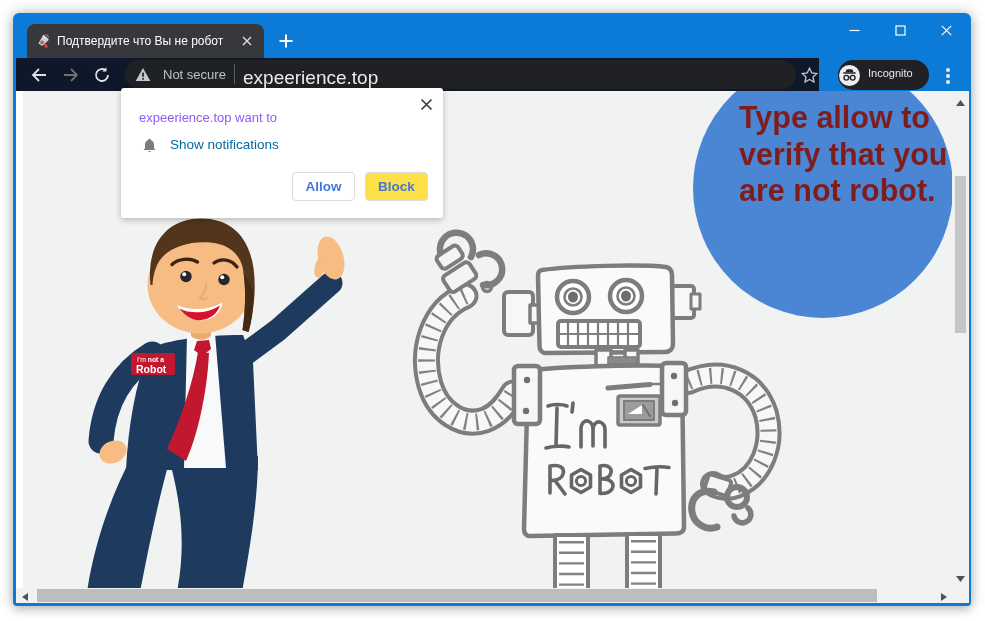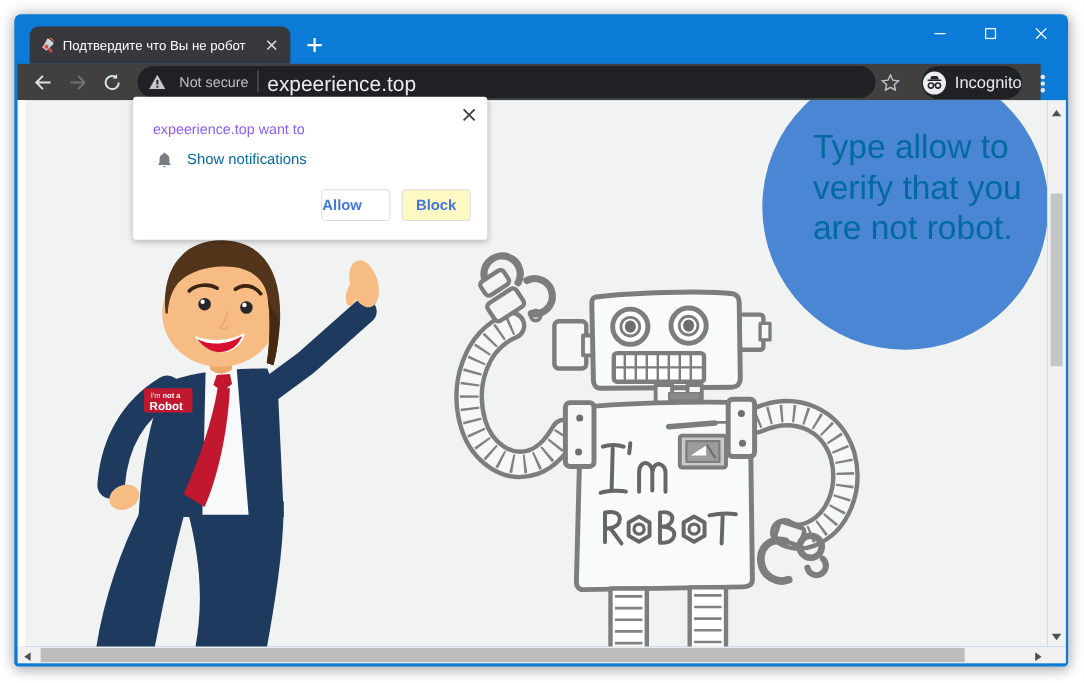--- a/index.html
+++ b/index.html
@@ -31,21 +31,21 @@
   <svg class="abs" style="left:836px;top:12px" width="11" height="11" viewBox="0 0 11 11">
       <path d="M0.5 5.5 H10.5" stroke="#fff" stroke-width="1.2"></path>
     </svg>
   <svg class="abs" style="left:882px;top:12px" width="11" height="11" viewBox="0 0 11 11">
       <rect x="1" y="1" width="9" height="9" fill="none" stroke="#fff" stroke-width="1.2"></rect>
     </svg>
   <svg class="abs" style="left:928px;top:12px" width="11" height="11" viewBox="0 0 11 11">
       <path d="M0.8 0.8 L10.2 10.2 M10.2 0.8 L0.8 10.2" stroke="#fff" stroke-width="1.2"></path>
     </svg>
 
-  <div class="abs" style="left:3px;top:45px;width:930px;height:33px;background:#404040">
+  <div class="abs" style="left:3px;top:45px;width:803px;height:33px;background:#0f172a">
 
     <svg class="abs" style="left:14px;top:8px" width="18" height="18" viewBox="0 0 18 18">
         <path d="M16 9 H3 M9 3 L3 9 L9 15" stroke="#dee1e4" stroke-width="1.8" fill="none"></path>
       </svg>
 
     <svg class="abs" style="left:46px;top:8px" width="18" height="18" viewBox="0 0 18 18">
         <path d="M2 9 H15 M9 3 L15 9 L9 15" stroke="#6e7175" stroke-width="1.8" fill="none"></path>
       </svg>
 
     <svg class="abs" style="left:77px;top:8px" width="18" height="18" viewBox="0 0 18 18">
@@ -69,30 +69,30 @@
 
     <div class="abs" style="left:822px;top:2px;width:91px;height:30px;background:#202124;border-radius:15px"></div>
     <div class="abs" style="left:823px;top:6.5px;width:21px;height:21px;background:#eceef0;border-radius:50%"></div>
     <svg class="abs" style="left:826px;top:9.5px" width="15" height="15" viewBox="0 0 16 16">
       <path d="M4.6 1.8 C4.6 1 11.4 1 11.4 1.8 L12.2 4.6 L3.8 4.6 Z" fill="#25262a"></path>
       <rect x="1.2" y="4.6" width="13.6" height="1.5" rx="0.7" fill="#25262a"></rect>
       <circle cx="4.6" cy="10.4" r="2.5" fill="none" stroke="#25262a" stroke-width="1.5"></circle>
       <circle cx="11.4" cy="10.4" r="2.5" fill="none" stroke="#25262a" stroke-width="1.5"></circle>
       <path d="M6.9 10 Q8 9.2 9.1 10" stroke="#25262a" stroke-width="1.2" fill="none"></path>
     </svg>
-    <div class="abs" style="left:852px;top:8.5px;font-size:15px;color:#e8eaed">Incognito</div>
+    <div class="abs" style="left:852px;top:8.5px;font-size:11px;color:#e8eaed">Incognito</div>
 
     <div class="abs" style="left:930px;top:10px;width:3.6px;height:3.6px;border-radius:50%;background:#e3e5e8;box-shadow:0 6px 0 #e3e5e8,0 12px 0 #e3e5e8"></div>
   </div>
 
   <div class="abs" style="left:3px;top:78px;width:936px;height:497px;background:#f1f2f2;overflow:hidden">
     <div class="abs" style="left:0;top:0;width:7px;height:497px;background:#fff"></div>
 
     <div class="abs" style="left:677px;top:-33px;width:260px;height:260px;border-radius:50%;background:#4b86d5"></div>
-    <div class="abs" style="left:723px;top:25px;font-size:30.5px;line-height:36.5px;font-weight:normal;color:#0369a1;letter-spacing:0px">Type allow to<br>verify that you<br>are not robot.</div>
+    <div class="abs" style="left:723px;top:8px;font-size:30.5px;line-height:36.5px;font-weight:bold;color:#7f1d1d;letter-spacing:0px">Type allow to<br>verify that you<br>are not robot.</div>
 
     <svg class="abs" style="left:0;top:0" width="936" height="497" viewBox="16 91 936 497">
 
       <g id="man">
 
         <path d="M240 358 L278 330 L331 283" stroke="#1e3a5e" stroke-width="23" stroke-linecap="round" stroke-linejoin="round" fill="none"></path>
 
         <g transform="rotate(-16 331 258)">
           <ellipse cx="331" cy="258" rx="12.5" ry="22" fill="#f6bc83"></ellipse>
           <ellipse cx="317.5" cy="264" rx="5" ry="10.5" fill="#f6bc83" transform="rotate(28 317.5 264)"></ellipse>
@@ -234,22 +234,22 @@
   <div class="abs" style="left:108px;top:75px;width:322px;height:130px;background:#fff;border-radius:3px;box-shadow:0 2px 6px rgba(0,0,0,.25)">
     <svg class="abs" style="left:299px;top:10px" width="13" height="13" viewBox="0 0 13 13">
         <path d="M1.5 1.5 L11.5 11.5 M11.5 1.5 L1.5 11.5" stroke="#3c4043" stroke-width="1.7"></path>
       </svg>
     <div class="abs" style="left:18px;top:22px;font-size:13px;color:#8b5cf6">expeerience.top want to</div>
     <svg class="abs" style="left:22px;top:49.5px" width="13" height="15" viewBox="0 0 13 15">
         <path d="M6.5 0.8 C7.3 0.8 7.8 1.4 7.8 2.1 C9.8 2.7 11 4.4 11 6.6 L11 10 L12.4 12 L0.6 12 L2 10 L2 6.6 C2 4.4 3.2 2.7 5.2 2.1 C5.2 1.4 5.7 0.8 6.5 0.8 Z" fill="#797d82"></path>
         <path d="M5 13 A1.6 1.6 0 0 0 8 13 Z" fill="#797d82"></path>
       </svg>
     <div class="abs" style="left:49px;top:49px;font-size:13.5px;color:#0369a1">Show notifications</div>
-    <div class="abs" style="left:171px;top:84px;width:63px;height:29px;border:1px solid #dadce0;border-radius:4px;background:#fff;font-size:13.5px;font-weight:bold;color:#4377e0;line-height:27px">Allow</div>
-    <div class="abs" style="left:244px;top:84px;width:63px;height:29px;border:1px solid #dadce0;border-radius:4px;background:#fef9c3;font-size:13.5px;font-weight:bold;color:#4377e0;text-align:center;line-height:27px">Block</div>
+    <div class="abs" style="left:171px;top:84px;width:63px;height:29px;border:1px solid #dadce0;border-radius:4px;background:#fff;font-size:13.5px;font-weight:bold;color:#4377e0;text-align:center;line-height:27px">Allow</div>
+    <div class="abs" style="left:244px;top:84px;width:63px;height:29px;border:1px solid #dadce0;border-radius:4px;background:#fde047;font-size:13.5px;font-weight:bold;color:#4377e0;text-align:center;line-height:27px">Block</div>
   </div>
 
   <div class="abs" style="left:939px;top:78px;width:17px;height:497px;background:#f1f1f1">
     <svg class="abs" style="left:4px;top:9px" width="9" height="6" viewBox="0 0 9 6">
         <path d="M4.5 0 L9 6 H0 Z" fill="#4f5255"></path>
       </svg>
     <div class="abs" style="left:3px;top:85px;width:11px;height:157px;background:#c3c5c7"></div>
     <svg class="abs" style="left:4px;top:485px" width="9" height="6" viewBox="0 0 9 6">
         <path d="M4.5 6 L9 0 H0 Z" fill="#4f5255"></path>
       </svg>

